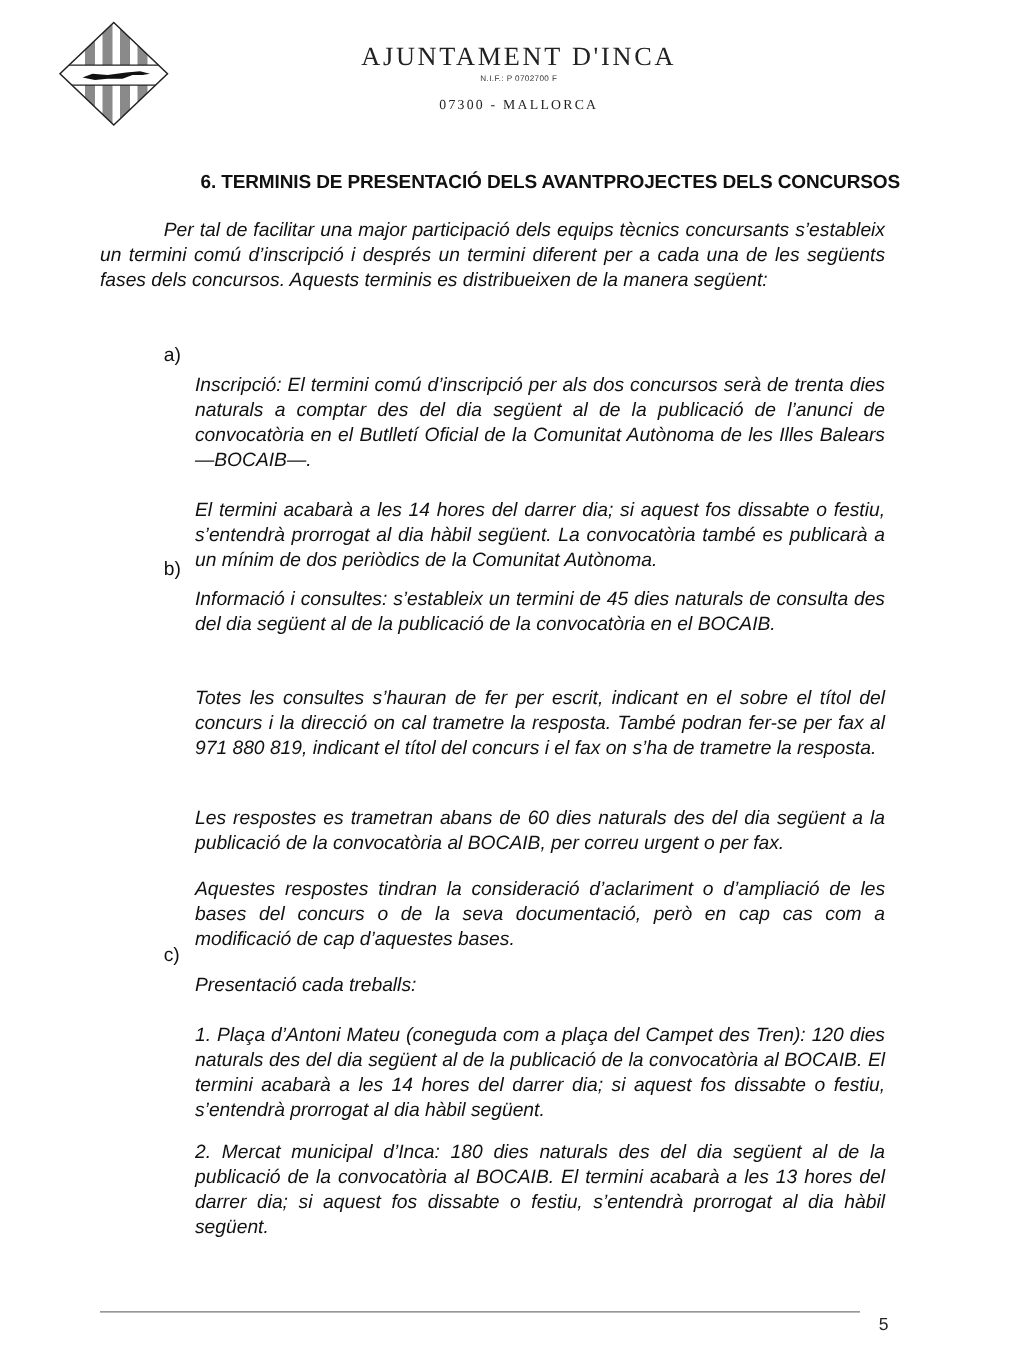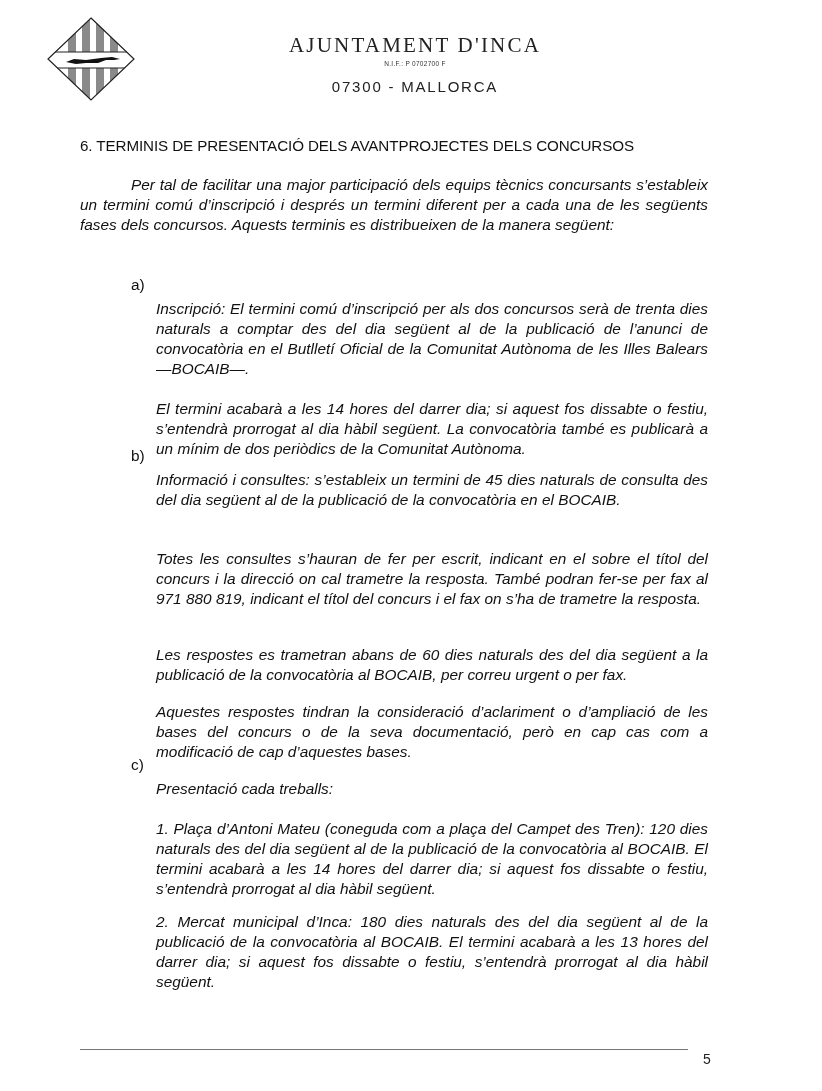--- a/index.html
+++ b/index.html
@@ -11,25 +11,25 @@
     .hdr-title {
       position: absolute; left: 200px; width: 430px; top: 33px; text-align: center;
       font-family: "Liberation Serif", serif; font-size: 21px; letter-spacing: 2.2px; color: #222;
     }
     .hdr-nif {
       position: absolute; left: 200px; width: 430px; top: 60px; text-align: center;
       font-size: 6.5px; color: #333; letter-spacing: 0.3px;
     }
     .hdr-city {
       position: absolute; left: 200px; width: 430px; top: 78px; text-align: center;
-      font-family: Liberation Sans, sans-serif; font-size: 15px; letter-spacing: 1.8px; color: #222;
+      font-family: Liberation Serif, serif; font-size: 11px; letter-spacing: 1.8px; color: #222;
     }
     .section-title {
       position: absolute; left: 80px; top: 137px; width: 640px;
-      font-weight: normal; font-size: 15.2px; letter-spacing: -0.1px;
+      font-weight: bold; font-size: 15.2px; letter-spacing: -0.1px; text-align: right;
     }
     .para {
       position: absolute; font-size: 15.4px; line-height: 20.1px; text-align: justify;
       text-align-last: left; margin: 0; font-style: italic;
     }
     .intro { left: 80px; top: 175px; width: 628px; text-indent: 51px; }
     .marker { position: absolute; font-size: 15.4px; line-height: 20.1px; }
     .item { left: 156px; width: 552px; margin-top: 24px; }
     .footer-rule {
       position: absolute; left: 80px; top: 1049px; width: 608px; height: 0;

